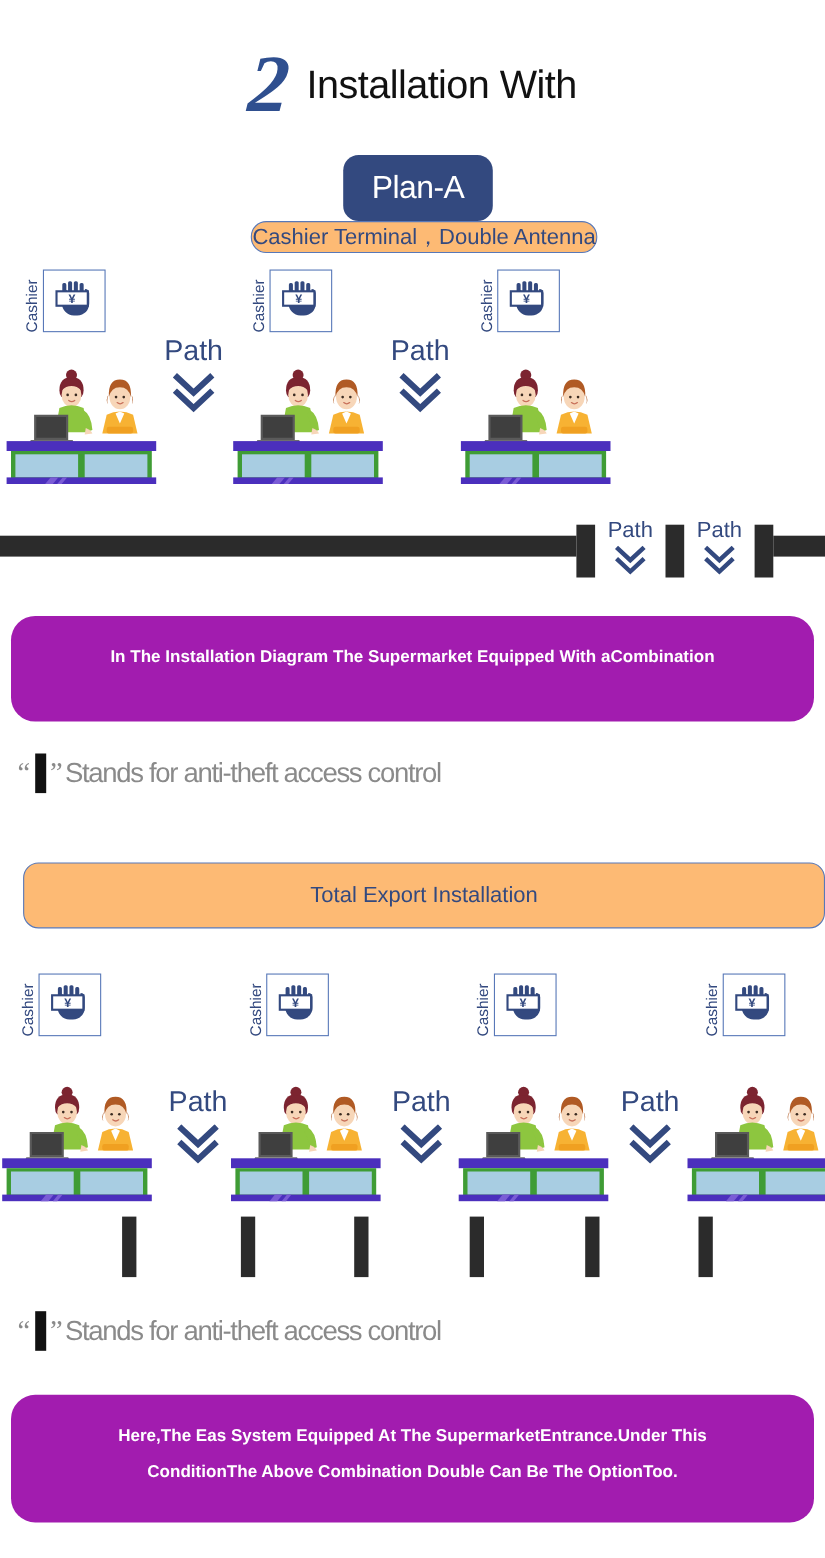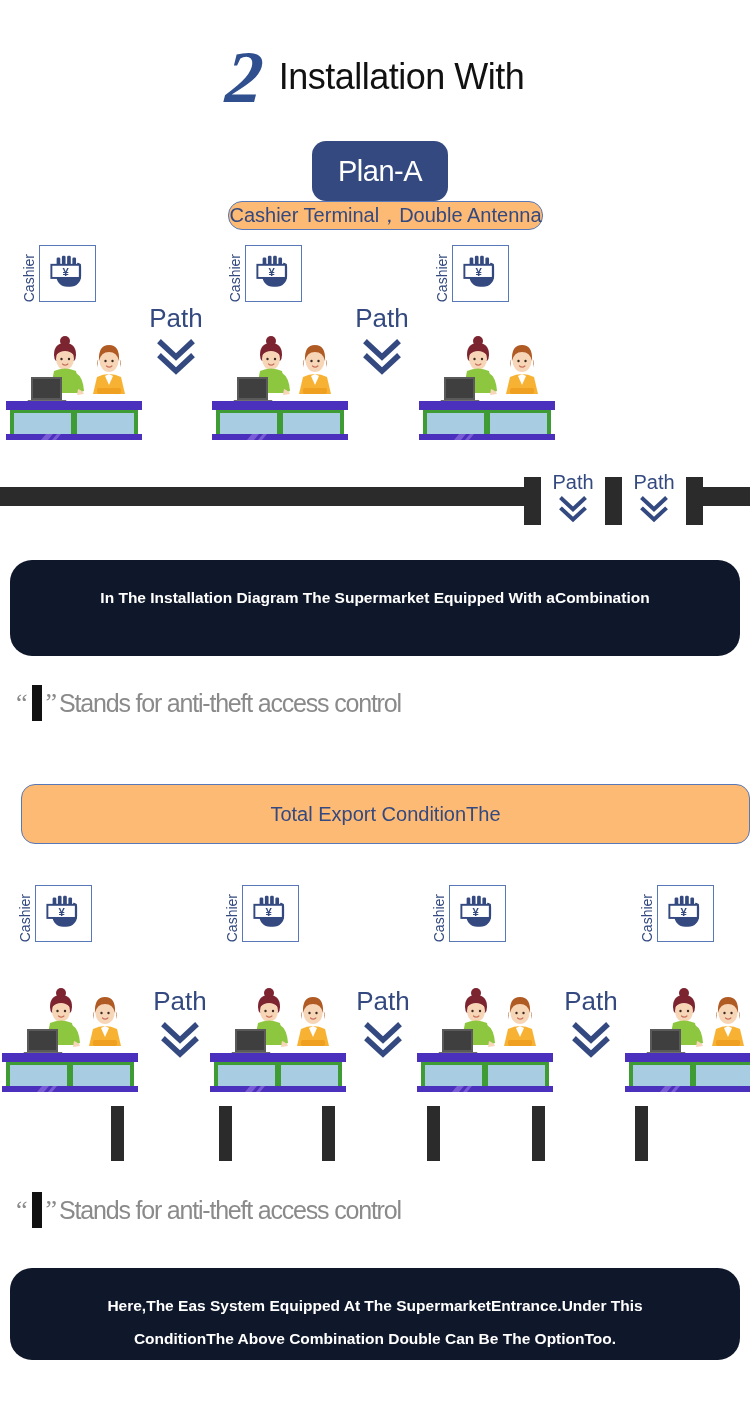--- a/index.html
+++ b/index.html
@@ -71,21 +71,21 @@
   .path-label { color: #33497f; font-size: 26px; line-height: 1; }
   .path-arrow { margin-top: 8px; }
 
   
   .wall { position: absolute; background: #2b2b2b; }
   .gate-pillar { position: absolute; background: #2b2b2b; }
 
   
   .info-box {
     position: absolute; left: 10px; width: 730px;
-    background: #0f172a; border-radius: 22px;
+    background: #a21caf; border-radius: 22px;
     color: #ffffff; text-align: center;
     font-size: 15.5px; font-weight: bold;
     padding: 22px 30px;
     line-height: 2.1;
   }
 
   
   .legend { position: absolute; display: flex; align-items: center; }
   .legend q-open, .legend .q {
     color: #8a8a8a; font-size: 26px; font-family: "Liberation Serif", serif;
@@ -340,21 +340,21 @@
   </div>
 
   <div class="legend" style="left:16px; top:685px;">
     <span class="q">“</span>
     <span class="legend-bar"></span>
     <span class="q">”</span>
     <span class="legend-text">Stands for anti-theft access control</span>
   </div>
 
   <div class="plan-row" style="top:783px;">
-    <div class="plan-title">Total Export ConditionThe</div>
+    <div class="plan-title">Total Export Installation</div>
   </div>
 
   <div class="station cashier-icon" style="left:18px;  top:885px;">
     <span class="cashier-word">Cashier</span>
     <span class="cashier-box">
       <svg width="42" height="42" viewBox="0 0 48 48">
         <g fill="#33497f">
           <rect x="11" y="5" width="4.2" height="11" rx="1.6"></rect>
           <rect x="17" y="3" width="4.2" height="13" rx="1.6"></rect>
           <rect x="23" y="3" width="4.2" height="13" rx="1.6"></rect>
@@ -619,18 +619,18 @@
   <div class="b-bar" style="left:532px; top:1106px;"></div>
   <div class="b-bar" style="left:635px; top:1106px;"></div>
 
   <div class="legend" style="left:16px; top:1192px;">
     <span class="q">“</span>
     <span class="legend-bar"></span>
     <span class="q">”</span>
     <span class="legend-text">Stands for anti-theft access control</span>
   </div>
 
-  <div class="info-box" style="top:1268px; height:92px;">
+  <div class="info-box" style="top:1268px; height:116px;">
     <div>Here,The Eas System Equipped At The SupermarketEntrance.Under This</div>
     <div>ConditionThe Above Combination Double Can Be The OptionToo.</div>
   </div>
 
 </div>
 
 </body></html>

